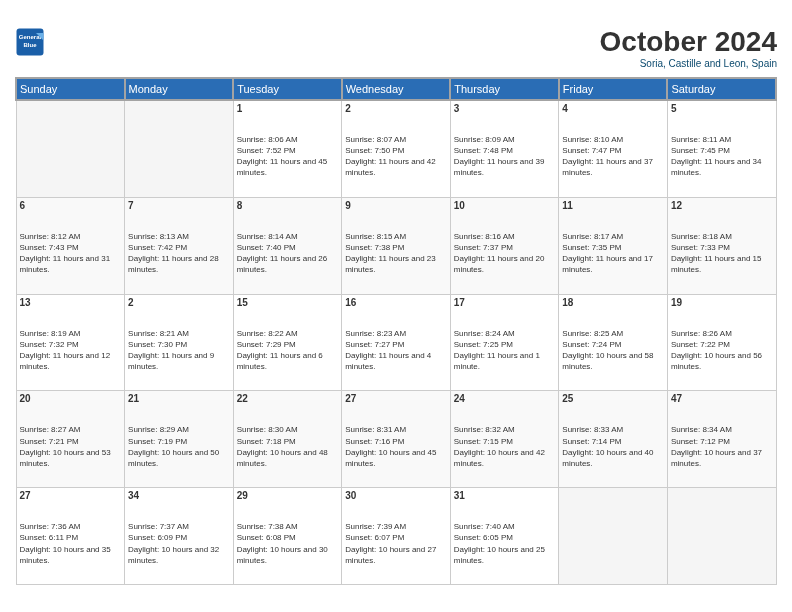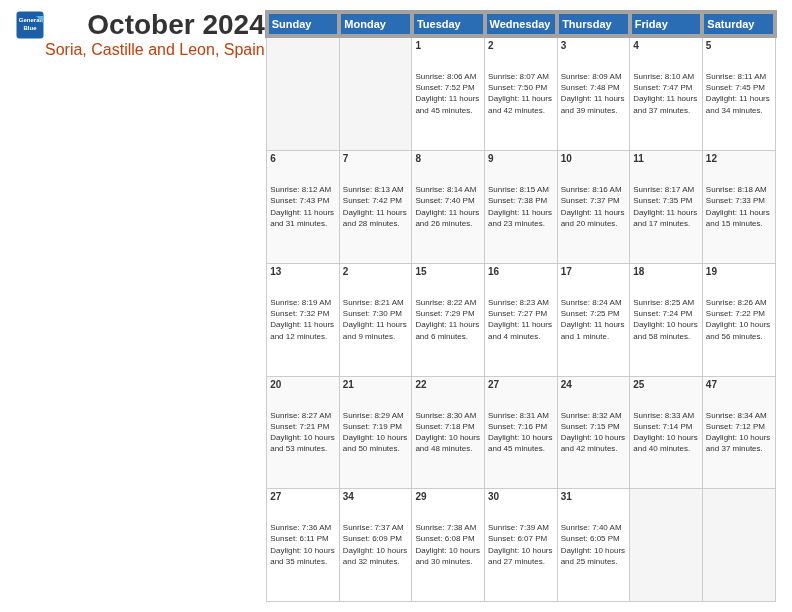--- a/index.html
+++ b/index.html
@@ -6,23 +6,23 @@
     body {
       font-family: Arial, sans-serif;
       background: #fff;
       width: 792px;
       height: 612px;
       overflow: hidden;
     }
     .page {
       width: 792px;
       height: 612px;
-      padding: 10px 15px;
+      padding: 27px 15px;
       display: flex;
-      flex-direction: row;
+      flex-direction: column;
     }
     .header {
       display: flex;
       justify-content: space-between;
       align-items: flex-start;
       margin-bottom: 8px;
     }
     .logo {
       display: flex;
       align-items: center;
@@ -35,38 +35,38 @@
     .title-block {
       text-align: right;
     }
     .main-title {
       font-size: 28px;
       font-weight: bold;
       color: #333;
       line-height: 1.1;
     }
     .subtitle {
-      font-size: 16px;
-      color: #c2410c;
+      font-size: 10px;
+      color: #0c4a6e;
     }
     .calendar {
       flex: 1;
       border: 1px solid #ccc;
       border-collapse: collapse;
       width: 100%;
       table-layout: fixed;
     }
     .calendar th {
       background: #2a6db5;
       color: #fff;
       font-size: 11px;
-      font-weight: bold;
+      font-weight: normal;
       padding: 4px 3px;
       text-align: left;
-      border: 4px solid #a3a3a3;
+      border: 2px solid #a3a3a3;
     }
     .calendar td {
       vertical-align: top;
       border: 1px solid #ccc;
       padding: 2px 3px;
       font-size: 8.5px;
       color: #333;
       background: #fff;
       height: 80px;
     }

